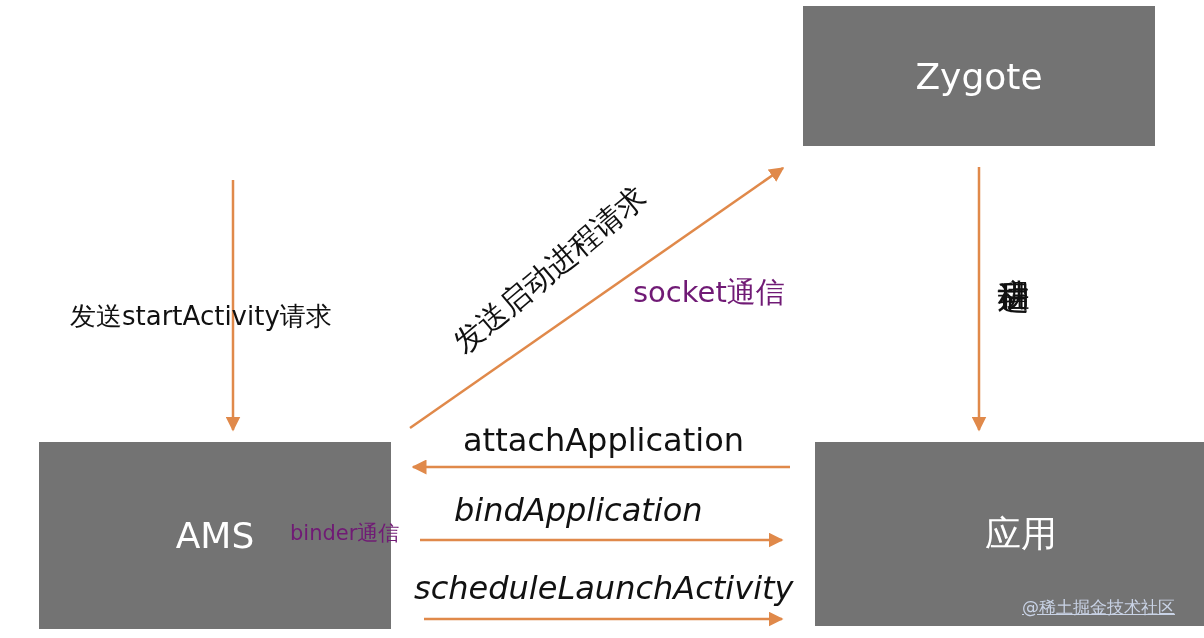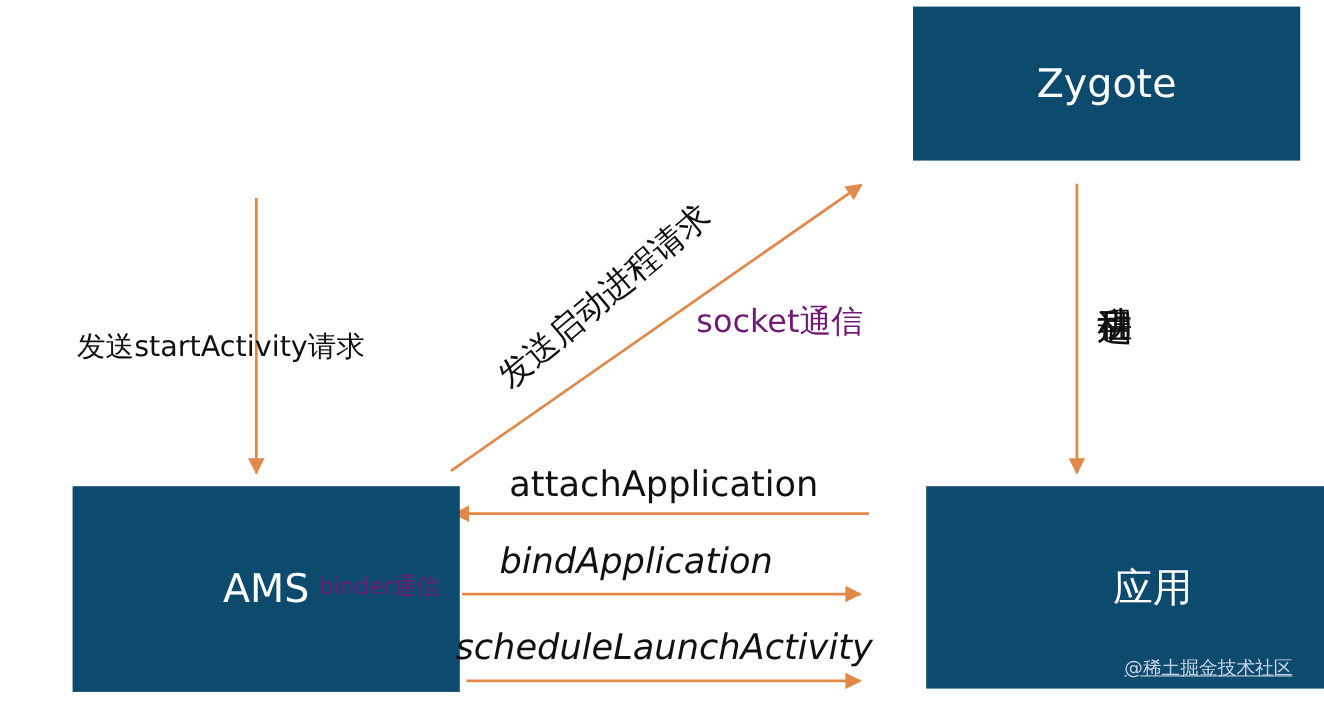--- a/index.html
+++ b/index.html
@@ -1,19 +1,19 @@
 <!DOCTYPE html>
 <html><head>
 <meta charset="utf-8">
 <style>
   html, body { margin: 0; padding: 0; }
   body { width: 1204px; height: 638px; background: #ffffff; position: relative; overflow: hidden;
          font-family: "DejaVu Sans", "Liberation Sans", sans-serif; }
-  .box { position: absolute; background: #0c4a6e; color: #ffffff; display: flex; align-items: center;
-         justify-content: center; font-size: 36px; margin-left: 27px; }
+  .box { position: absolute; background: #737373; color: #ffffff; display: flex; align-items: center;
+         justify-content: center; font-size: 36px; }
   .lbl { position: absolute; color: #111111; font-size: 32px; white-space: nowrap; line-height: 1; }
   .red { color: #701a75; }
   svg.arrows { position: absolute; left: 0; top: 0; }
   .watermark { position: absolute; left: 1022px; top: 596px; font-size: 17px; color: #c9d3e6; white-space: nowrap; text-decoration: underline; }
 </style>
 </head>
 <body>
 
 <svg class="arrows" width="1204" height="638">
   <defs>

